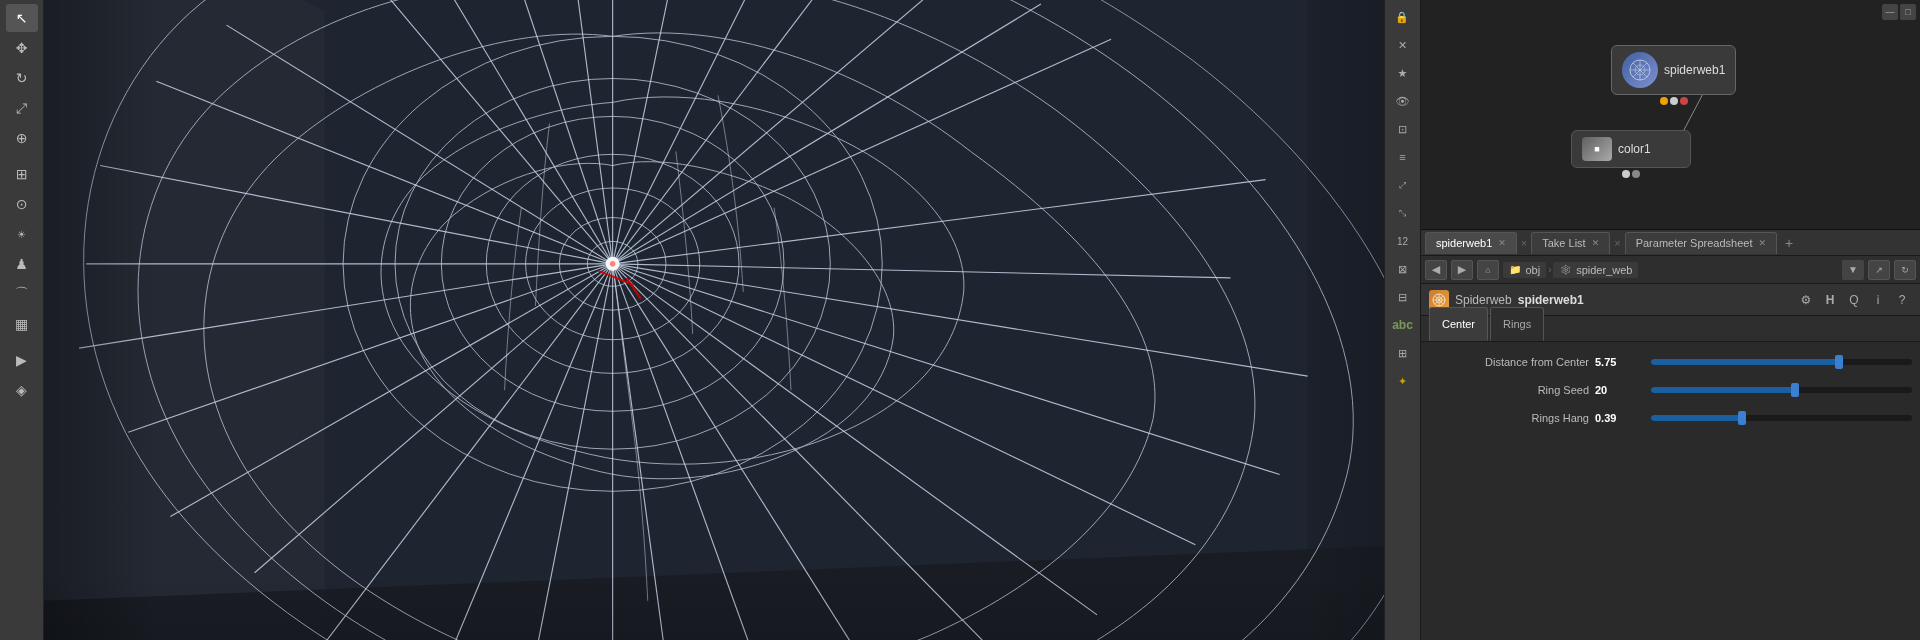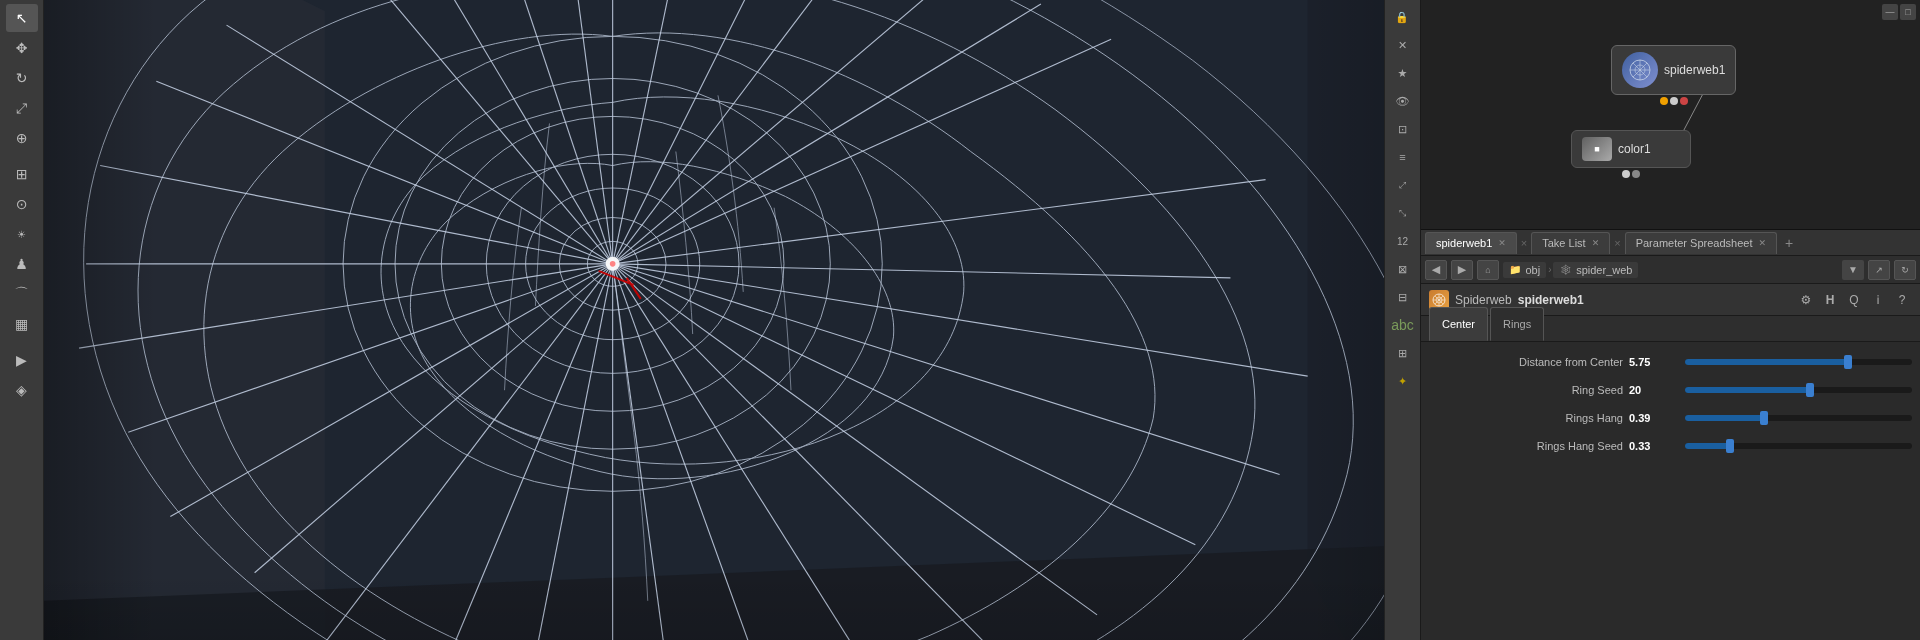--- a/index.html
+++ b/index.html
@@ -341,21 +341,20 @@
       background: #3c3c3c;
       color: #fff;
       border-bottom-color: #3c3c3c;
     }
 
     
     .params-table {
       flex: 1;
       padding: 6px 0;
       overflow-y: auto;
-      margin-left: 34px;
     }
     .param-row {
       height: 28px;
       display: flex;
       align-items: center;
       padding: 0 8px;
       gap: 6px;
     }
     .param-name {
       width: 160px;
@@ -582,21 +581,21 @@
     <div class="vr-icon">✕</div>
     <div class="vr-icon">★</div>
     <div class="vr-icon">👁</div>
     <div class="vr-icon">⊡</div>
     <div class="vr-icon">≡</div>
     <div class="vr-icon" style="font-size:9px;">⤢</div>
     <div class="vr-icon" style="font-size:9px;">⤡</div>
     <div class="vr-icon" style="font-size:10px;">12</div>
     <div class="vr-icon">⊠</div>
     <div class="vr-icon">⊟</div>
-    <div class="vr-icon" style="font-size:14px; color:#7a9a5a; font-weight:normal;">abc</div>
+    <div class="vr-icon" style="font-size:12px; color:#7a9a5a; font-weight:bold;">abc</div>
     <div class="vr-icon">⊞</div>
     <div class="vr-icon" style="color:#c0a000;">✦</div>
   </div>
 </div>
 
 <div class="right-panel">
 
   <div class="node-graph" style="position:relative;">
 
     <svg style="position:absolute;top:0;left:0;width:100%;height:100%;pointer-events:none;">
@@ -742,24 +741,16 @@
       <div class="param-row">
         <span class="param-name">Rings Hang</span>
         <span class="param-value">0.39</span>
         <div class="param-slider-container">
           <div class="param-slider-fill" style="width:35%;"></div>
           <div class="param-slider-handle" style="left:35%;"></div>
         </div>
       </div>
 
 
-      <div class="param-row">
-        <span class="param-name">Rings Hang Seed</span>
-        <span class="param-value">0.33</span>
-        <div class="param-slider-container">
-          <div class="param-slider-fill" style="width:20%;"></div>
-          <div class="param-slider-handle" style="left:20%;"></div>
-        </div>
-      </div>
 
     </div>
   </div>
 </div>
 
 </body></html>

